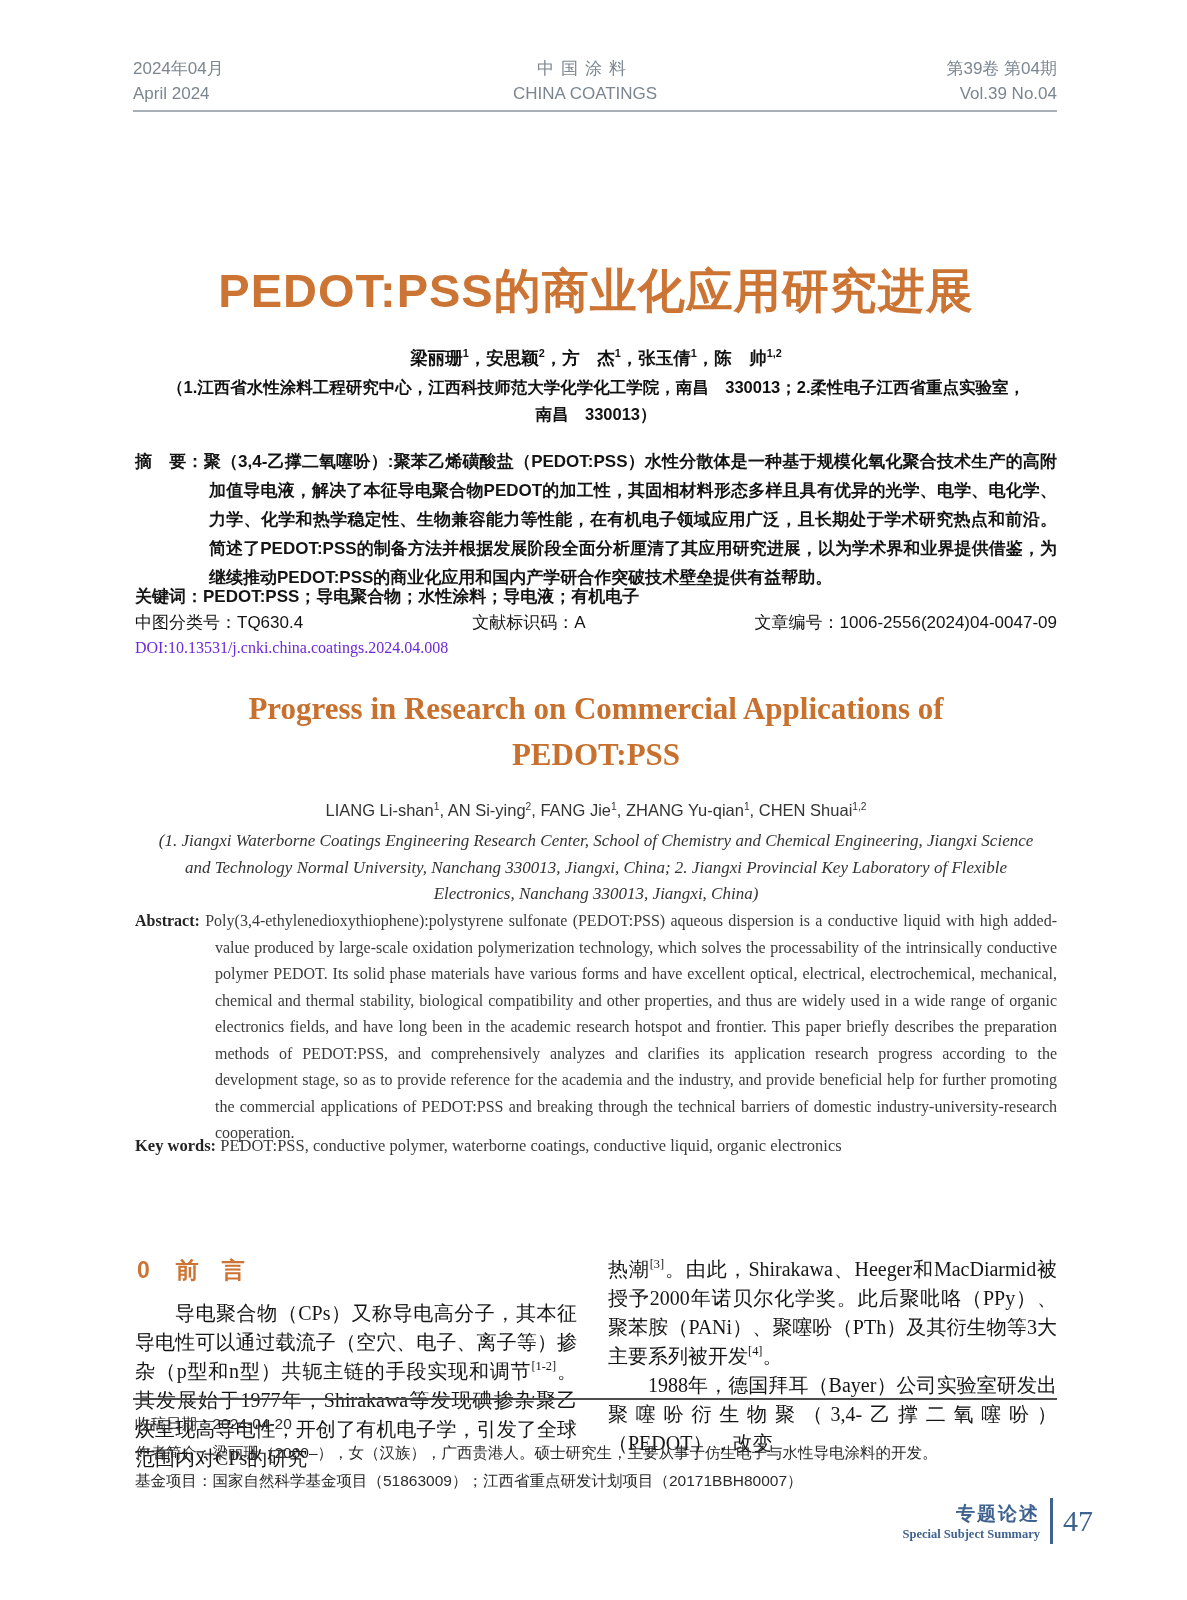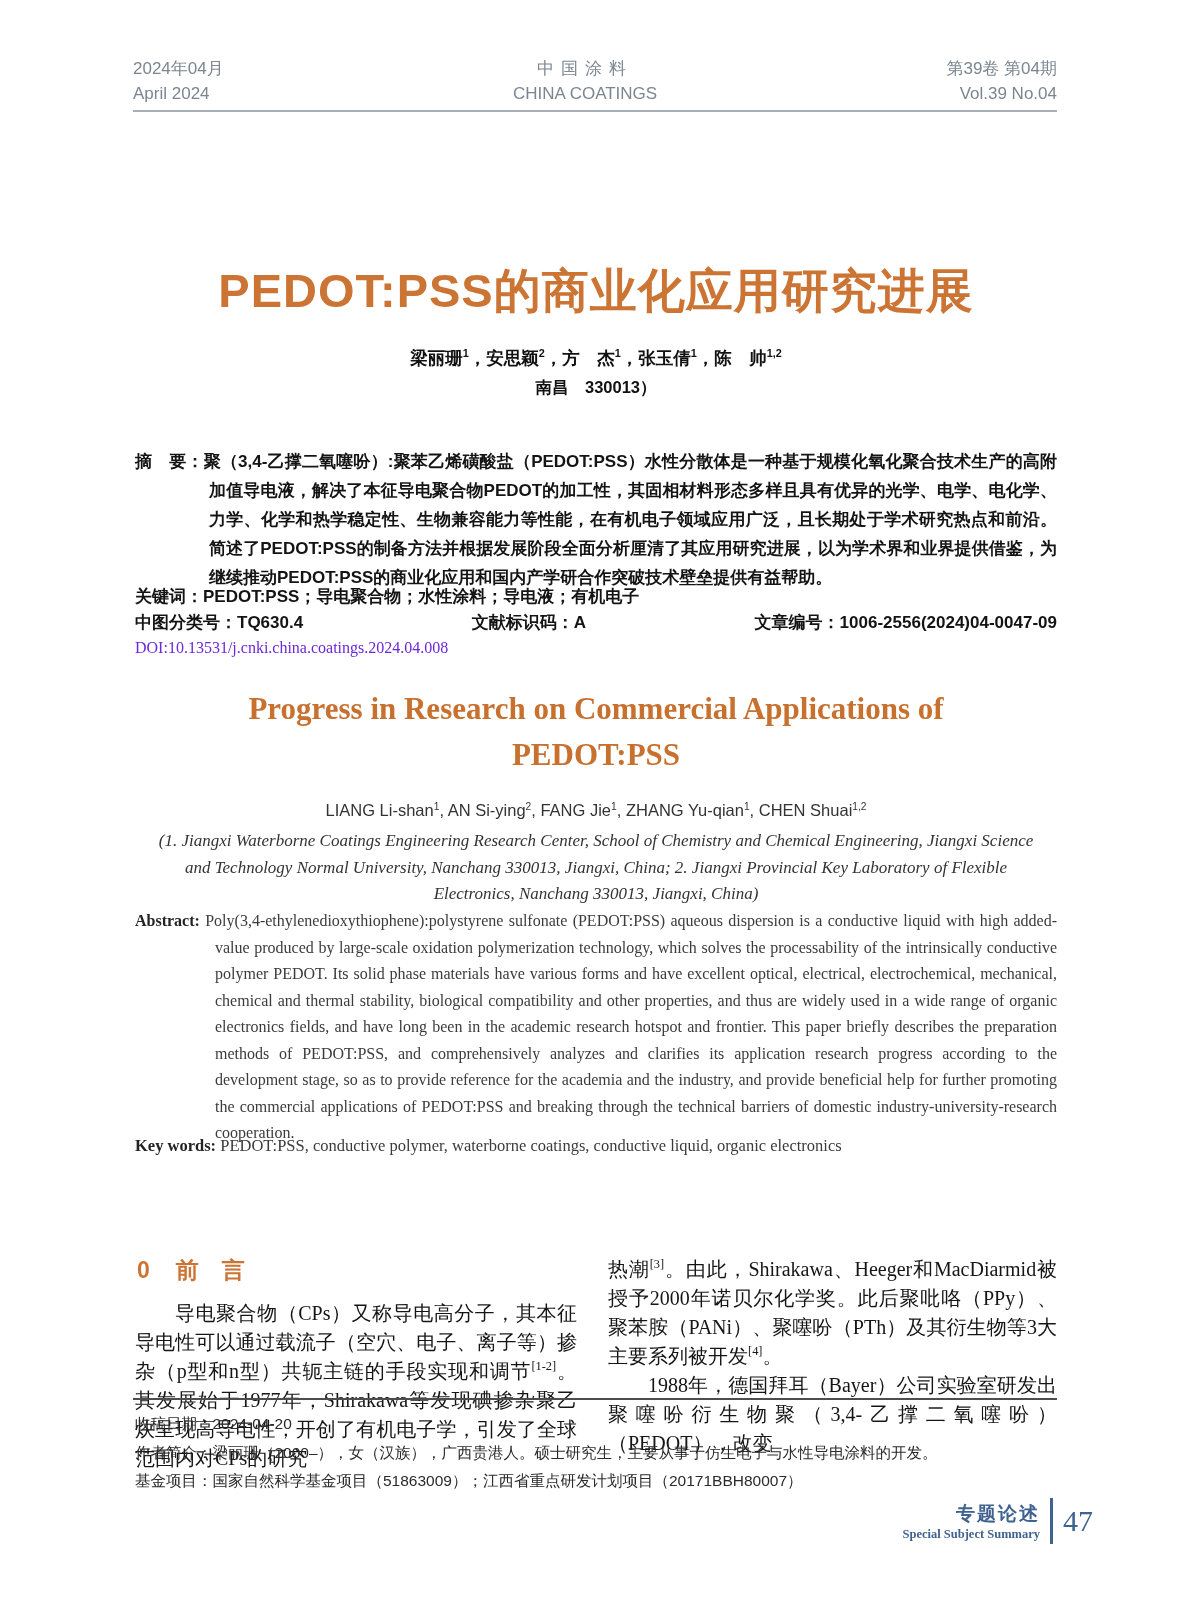--- a/index.html
+++ b/index.html
@@ -23,21 +23,21 @@
   .affil-cn{top:374px;left:135px;width:922px;text-align:center;font-size:16.5px;font-weight:700;
             line-height:27px;color:#111;}
 
   
   .abstract-cn{top:447px;left:135px;width:922px;box-sizing:border-box;padding-left:74px;text-indent:-74px;
                font-size:17px;font-weight:600;line-height:29px;text-align:justify;color:#141414;}
   .abstract-cn .lbl{font-weight:700;}
   .keywords-cn{top:585px;left:135px;width:922px;font-size:17px;font-weight:600;color:#141414;}
   .keywords-cn .lbl{font-weight:700;}
   .meta-line{top:611px;left:135px;width:922px;display:flex;justify-content:space-between;
-             font-size:17px;font-weight:700;color:#141414;}
+             font-size:17px;font-weight:400;color:#141414;}
   .doi-line{top:639px;left:135px;width:922px;font-family:"Liberation Serif","DejaVu Serif",serif;
             font-size:16px;color:#6d28d9;}
 
   
   .title-en{top:686px;left:135px;width:922px;text-align:center;margin:0;
             font-family:"Liberation Serif","DejaVu Serif",serif;font-weight:700;
             font-size:31px;line-height:46px;color:#c8702e;}
   .authors-en{top:801px;left:135px;width:922px;text-align:center;font-size:16.5px;color:#333;}
   .affil-en{top:828px;left:135px;width:922px;text-align:center;
             font-family:"Liberation Serif","DejaVu Serif",serif;font-style:italic;
@@ -93,20 +93,21 @@
       <div>Vol.39 No.04</div>
     </div>
   </div>
   <div class="abs hdr-rule"></div>
 
   <h1 class="abs title-cn">PEDOT:PSS的商业化应用研究进展</h1>
 
   <div class="abs authors-cn"><span>梁丽珊</span><sup>1</sup><span>，安思颖</span><sup>2</sup><span>，方　杰</span><sup>1</sup><span>，张玉倩</span><sup>1</sup><span>，陈　帅</span><sup>1,2</sup></div>
 
   <div class="abs affil-cn">
+    <div>（1.江西省水性涂料工程研究中心，江西科技师范大学化学化工学院，南昌　330013；2.柔性电子江西省重点实验室，</div>
     <div>南昌　330013）</div>
   </div>
 
   <div class="abs abstract-cn"><span class="lbl">摘　要：</span><span>聚（3,4-乙撑二氧噻吩）:聚苯乙烯磺酸盐（PEDOT:PSS）水性分散体是一种基于规模化氧化聚合技术生产的高附加值导电液，解决了本征导电聚合物PEDOT的加工性，其固相材料形态多样且具有优异的光学、电学、电化学、力学、化学和热学稳定性、生物兼容能力等性能，在有机电子领域应用广泛，且长期处于学术研究热点和前沿。简述了PEDOT:PSS的制备方法并根据发展阶段全面分析厘清了其应用研究进展，以为学术界和业界提供借鉴，为继续推动PEDOT:PSS的商业化应用和国内产学研合作突破技术壁垒提供有益帮助。</span></div>
 
   <div class="abs keywords-cn"><span class="lbl">关键词：</span><span>PEDOT:PSS；导电聚合物；水性涂料；导电液；有机电子</span></div>
 
   <div class="abs meta-line">
     <span>中图分类号：TQ630.4</span>
     <span>文献标识码：A</span>

